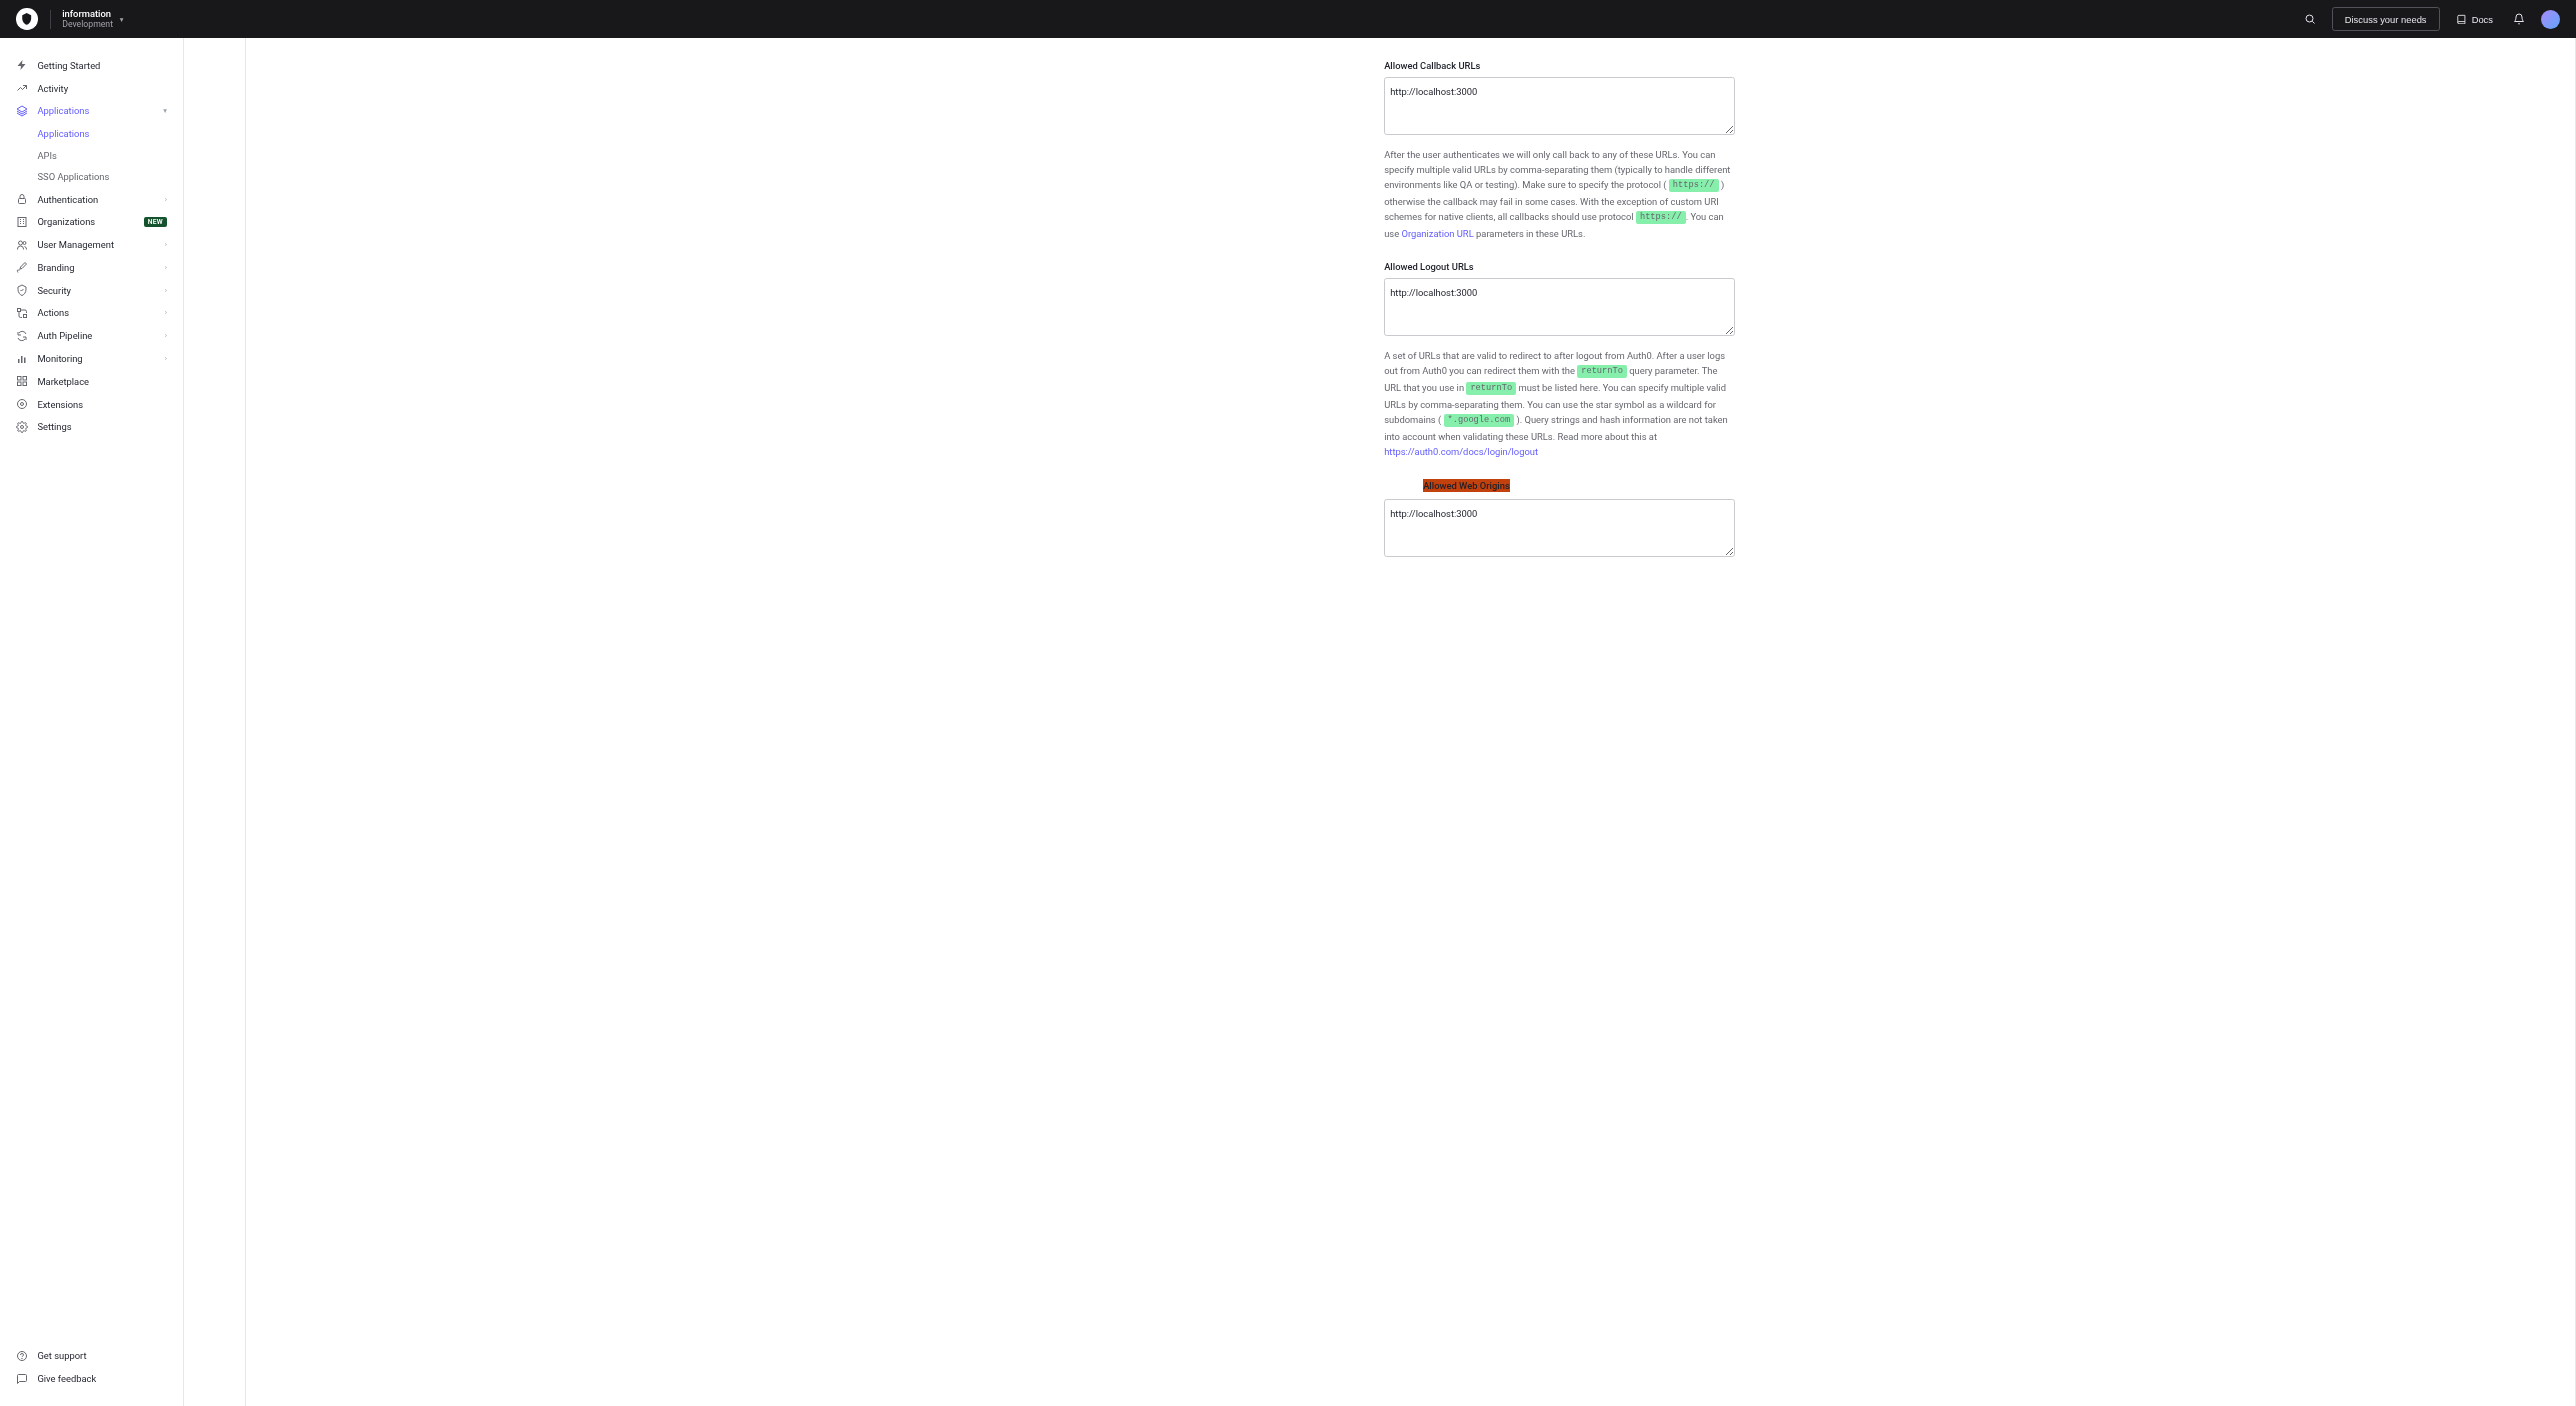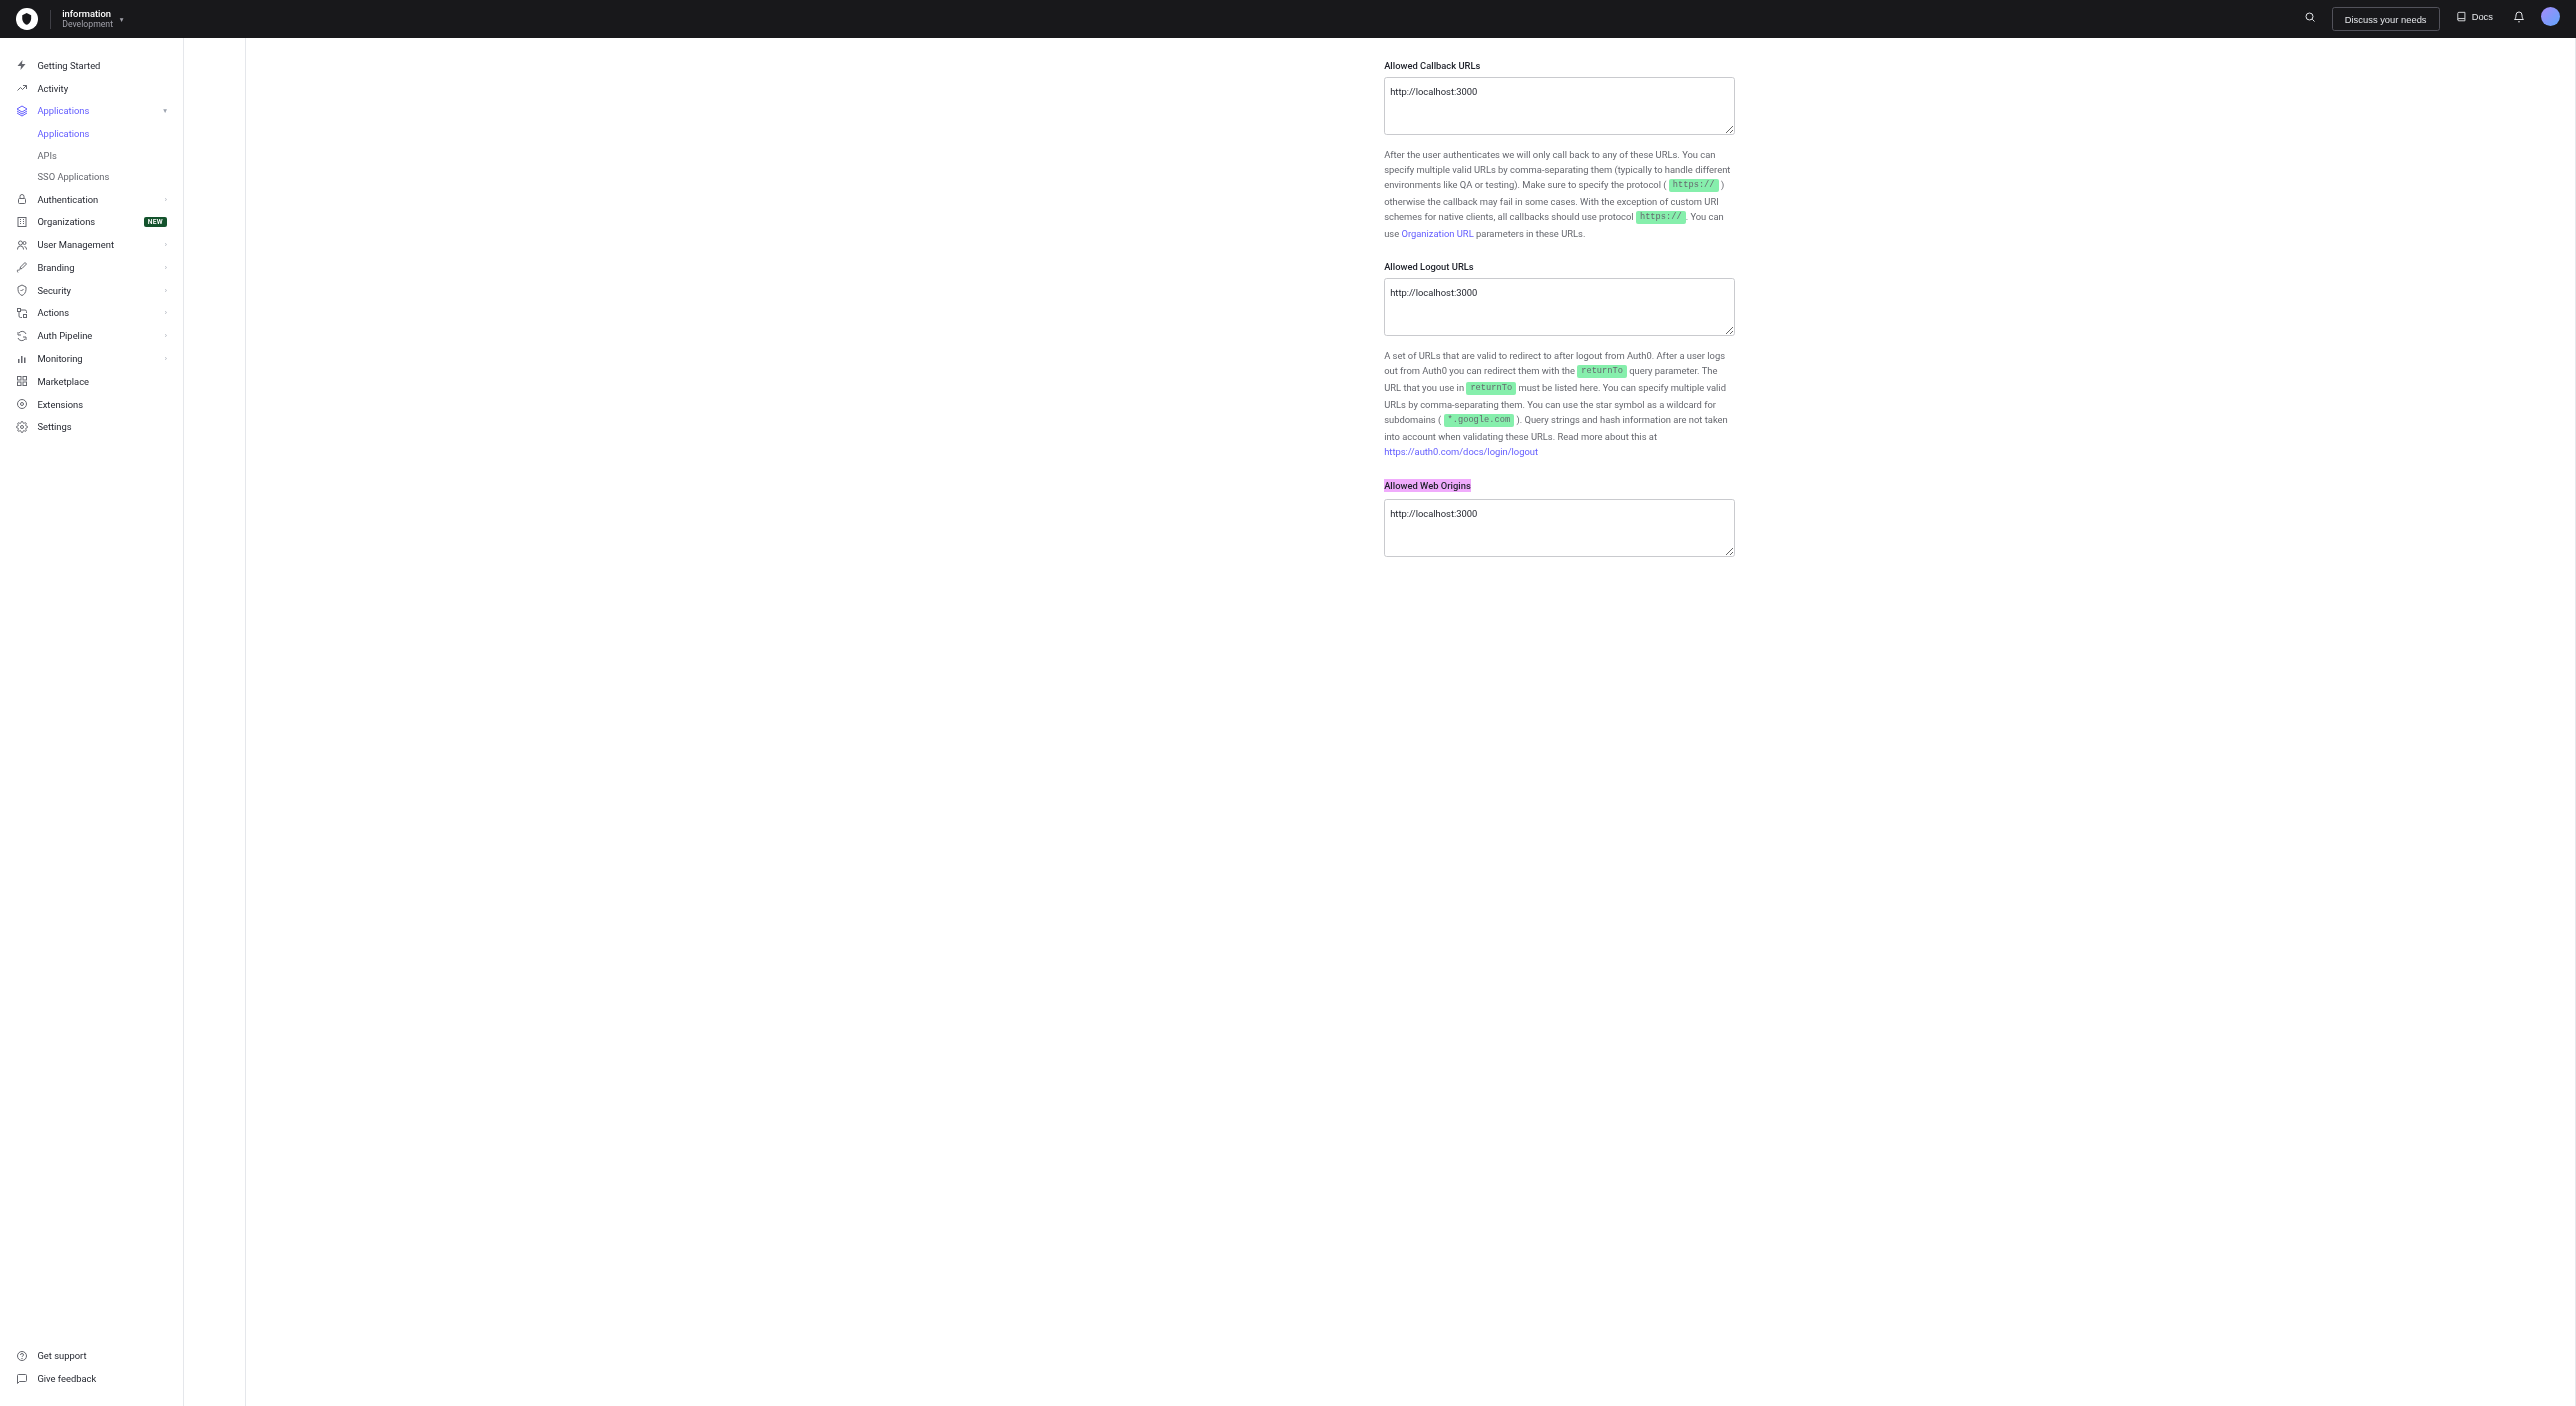--- a/index.html
+++ b/index.html
@@ -5,21 +5,21 @@
 * { margin: 0; padding: 0; box-sizing: border-box; }
 body { font-family: -apple-system, BlinkMacSystemFont, "Segoe UI", Roboto, Helvetica, Arial, sans-serif; font-size: 9.4px; color: #1e212a; background: #fff; }
 .header { background: #18181b; color: #e5e7eb; height: 38px; display: flex; align-items: center; padding: 0 16px; }
 .logo { width: 21.5px; height: 21.5px; border-radius: 50%; background: #fff; display: flex; align-items: center; justify-content: center; }
 .logo svg { width: 13.4px; height: 13.4px; }
 .divider { width: 0.7px; height: 19px; background: #3f3f46; margin: 0 12px; }
 .tenant { display: flex; flex-direction: column; cursor: pointer; }
 .tenant-name { font-weight: 500; font-size: 9.4px; color: #fff; line-height: 1.2; }
 .tenant-env { font-size: 8.7px; color: #a1a1aa; line-height: 1.2; }
 .tenant-wrap { display: flex; align-items: center; gap: 6.7px; }
-.header-right { margin-left: auto; display: flex; align-items: flex-start; gap: 12px; }
+.header-right { margin-left: auto; display: flex; align-items: center; gap: 12px; }
 .header-btn { background: transparent; border: 0.7px solid #52525b; color: #e5e7eb; padding: 5.4px 12px; border-radius: 2.7px; font-size: 9.4px; cursor: pointer; }
 .header-icon-btn { background: transparent; border: none; color: #e5e7eb; cursor: pointer; display: flex; align-items: center; gap: 5.4px; font-size: 9.4px; padding: 4px; }
 .avatar { width: 19px; height: 19px; border-radius: 50%; background: linear-gradient(135deg, #a78bfa 0%, #60a5fa 100%); }
 .layout { display: flex; height: calc(100vh - 38px); }
 .sidebar { width: 184px; border-right: 0.7px solid #e5e7eb; padding: 16px 8px; display: flex; flex-direction: column; overflow-y: auto; }
 .nav-item { display: flex; align-items: center; padding: 5.4px 8px; border-radius: 2.7px; cursor: pointer; gap: 9.4px; color: #1e212a; font-size: 9.4px; }
 .nav-item.active { color: #635dff; }
 .nav-item.active .nav-icon { color: #635dff; }
 .nav-icon { width: 12px; height: 12px; display: flex; align-items: center; justify-content: center; color: #65676e; flex-shrink: 0; }
 .nav-label { flex: 1; }
@@ -28,21 +28,21 @@
 .sub-item { padding: 5.4px 8px; cursor: pointer; color: #65676e; font-size: 9.4px; border-radius: 2.7px; }
 .sub-item.active { color: #635dff; }
 .badge { background: #14532d; color: #fff; font-size: 6.7px; font-weight: 600; padding: 1.3px 4px; border-radius: 2px; letter-spacing: 0.3px; }
 .sidebar-footer { margin-top: auto; padding-top: 10.7px; }
 .content-wrap { flex: 1; display: flex; }
 .content-left-gutter { width: 62px; border-right: 0.7px solid #e5e7eb; }
 .content { flex: 1; overflow-y: auto; padding: 21.5px 0; }
 .content-inner { max-width: 692px; margin: 0 auto; padding: 0 21.5px; }
 .field-group { margin-left: 298px; margin-bottom: 20px; }
 .field-label { font-weight: 500; font-size: 9.4px; margin-bottom: 6.7px; display: block; }
-.field-label.highlighted { background: #f0abfc; display: inline-block; padding: 1.3px 0; }
+.field-label.highlighted { background: #c2410c; display: inline-block; padding: 1.3px 0; margin-left: 39px; }
 .textarea { width: 100%; min-height: 58px; border: 0.7px solid #c9cace; border-radius: 2.7px; padding: 8px 5px; font-size: 9.4px; font-family: inherit; resize: vertical; color: #1e212a; }
 .help-text { font-size: 9.4px; color: #65676e; line-height: 1.6; margin-top: 9.4px; }
 .help-text a { color: #635dff; text-decoration: none; }
 .code-inline { font-family: "SFMono-Regular", Consolas, "Liberation Mono", Menlo, monospace; background: #86efac; padding: 1.3px 4px; border-radius: 2px; font-size: 8.7px; }
 .content-right-border { width: 0.7px; background: #e5e7eb; }
 </style>
 </head>
 <body>
 
 <div class="header">

